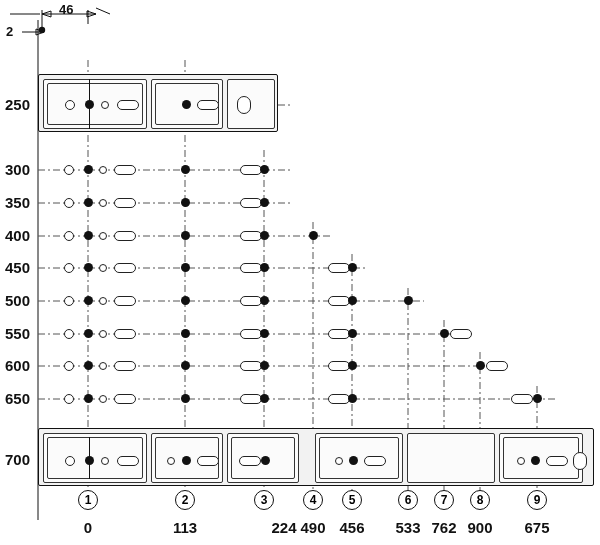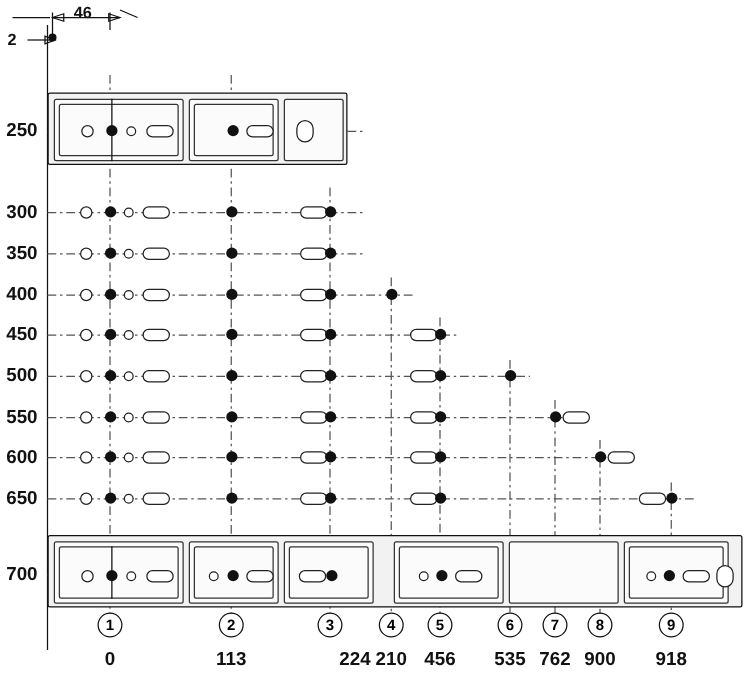--- a/index.html
+++ b/index.html
@@ -233,20 +233,20 @@
   <div class="circnum" style="left:303px;top:490px;">4</div>
   <div class="circnum" style="left:342px;top:490px;">5</div>
   <div class="circnum" style="left:398px;top:490px;">6</div>
   <div class="circnum" style="left:434px;top:490px;">7</div>
   <div class="circnum" style="left:470px;top:490px;">8</div>
   <div class="circnum" style="left:527px;top:490px;">9</div>
 
   <div class="collabel" style="left:68px;top:519px;width:40px;">0</div>
   <div class="collabel" style="left:165px;top:519px;width:40px;">113</div>
   <div class="collabel" style="left:244px;top:519px;width:40px;margin-left:20px;">224</div>
-  <div class="collabel" style="left:293px;top:519px;width:40px;">210</div>
+  <div class="collabel" style="left:293px;top:519px;width:40px;">490</div>
   <div class="collabel" style="left:332px;top:519px;width:40px;">456</div>
-  <div class="collabel" style="left:388px;top:519px;width:40px;">535</div>
+  <div class="collabel" style="left:388px;top:519px;width:40px;">533</div>
   <div class="collabel" style="left:424px;top:519px;width:40px;">762</div>
   <div class="collabel" style="left:460px;top:519px;width:40px;">900</div>
-  <div class="collabel" style="left:517px;top:519px;width:40px;">918</div>
+  <div class="collabel" style="left:517px;top:519px;width:40px;">675</div>
 
 </div>
 
 </body></html>

